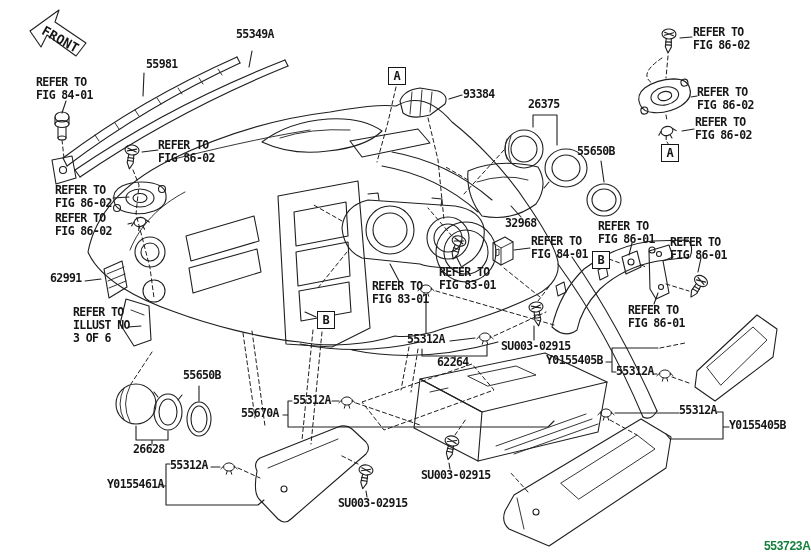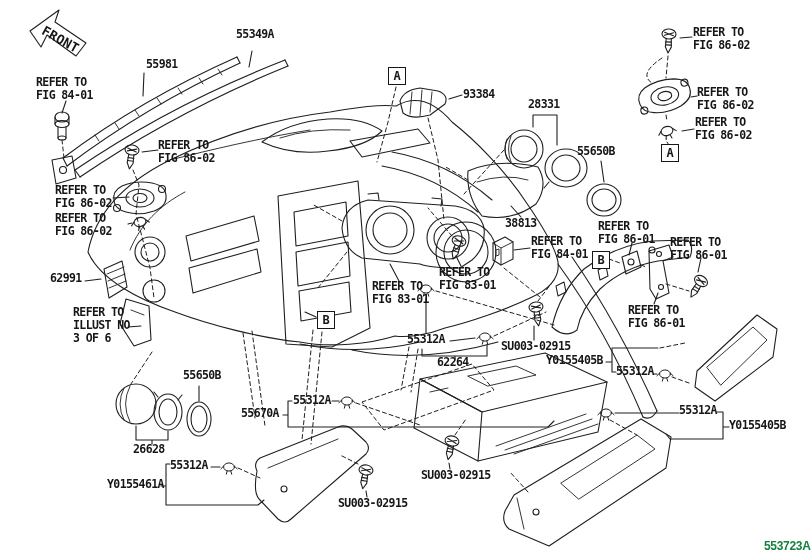--- a/index.html
+++ b/index.html
@@ -338,23 +338,23 @@
 FIG 86-02</div>
 <div class="lbl" style="left:55px;top:212px">REFER TO
 FIG 86-02</div>
 <div class="lbl" style="left:50px;top:272px">62991</div>
 <div class="lbl" style="left:73px;top:306px">REFER TO
 ILLUST NO
 3 OF 6</div>
 
 <div class="callout" style="left:388px;top:67px">A</div>
 <div class="lbl" style="left:463px;top:88px">93384</div>
-<div class="lbl" style="left:528px;top:98px">28331</div>
+<div class="lbl" style="left:528px;top:98px">26375</div>
 <div class="lbl" style="left:577px;top:145px">55650B</div>
-<div class="lbl" style="left:505px;top:217px">38813</div>
+<div class="lbl" style="left:505px;top:217px">32968</div>
 
 <div class="lbl" style="left:693px;top:26px">REFER TO
 FIG 86-02</div>
 <div class="lbl" style="left:697px;top:86px">REFER TO
 FIG 86-02</div>
 <div class="lbl" style="left:695px;top:116px">REFER TO
 FIG 86-02</div>
 <div class="callout" style="left:661px;top:144px">A</div>
 
 <div class="lbl" style="left:598px;top:220px">REFER TO

